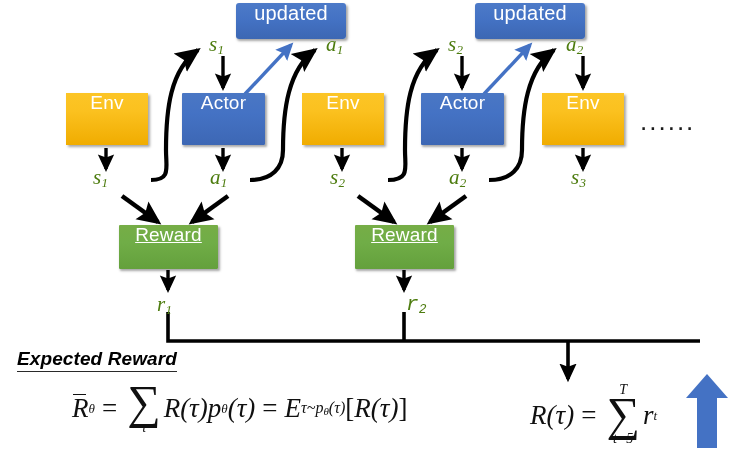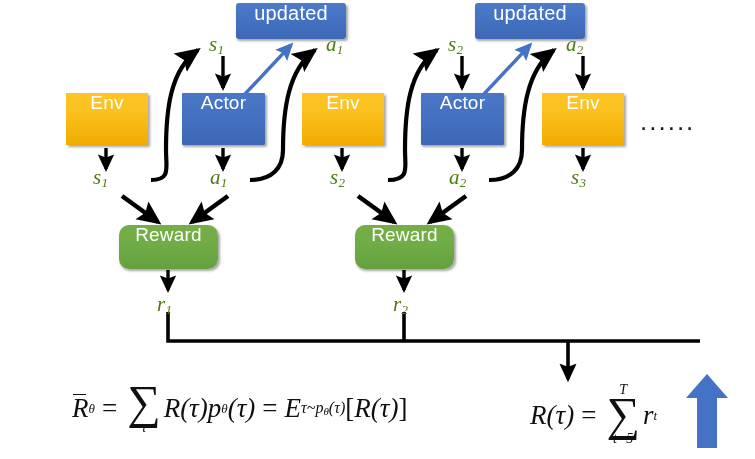--- a/index.html
+++ b/index.html
@@ -41,21 +41,22 @@
   .node.env {
     background: linear-gradient(180deg,#fcc526 0%,#fbc11f 35%,#f0ac00 100%);
     border-radius: 0;
   }
   .node.actor {
     background: linear-gradient(180deg,#4a77c4 0%,#4472c4 40%,#3d67b4 100%);
     border-radius: 1px;
   }
   .node.reward {
     background: linear-gradient(180deg,#76ad46 0%,#70ad47 40%,#64a03c 100%);
-    border-radius: 10px;
+    border-radius: 1px;
+    text-decoration: underline;
   }
   .node.updated {
     background: linear-gradient(180deg,#4d7ac8 0%,#4472c4 45%,#3c67b3 100%);
     border-radius: 3px;
     font-size: 20px;
   }
   .mlabel {
     position: absolute;
     color: #4d7c0f;
     font-family: "Liberation Serif", serif;
@@ -284,26 +285,29 @@
   <div class="mlabel" style="left:449px; top:167px;">
     <span>a</span><sub>2</sub>
   </div>
   <div class="mlabel" style="left:571px; top:167px;">
     <span>s</span><sub>3</sub>
   </div>
 
   <div class="mlabel" style="left:157px; top:294px;">
     <span>r</span><sub>1</sub>
   </div>
-  <div class="mlabel" style="left:393px; top:294px;">
+  <div class="mlabel" style="left:406px; top:294px;font-family:Liberation Mono, monospace;">
     <span>r</span><sub>2</sub>
   </div>
 
   <div class="dots" style="left:640px; top:108px;">......</div>
 
+  <div class="section-title" style="left:17px; top:349px;">
+    <span class="ul">Expected Reward</span>
+  </div>
 
   <div class="formula" style="left:72px; top:383px;">
     <span class="eq">
       <span class="overbar"><span>R</span></span>
         <span class="sub2">θ</span>
       <span class="op">=</span>
       <span class="bigsum">
         <span class="sg">∑</span>
         <span class="lim bot">τ</span>
       </span>

